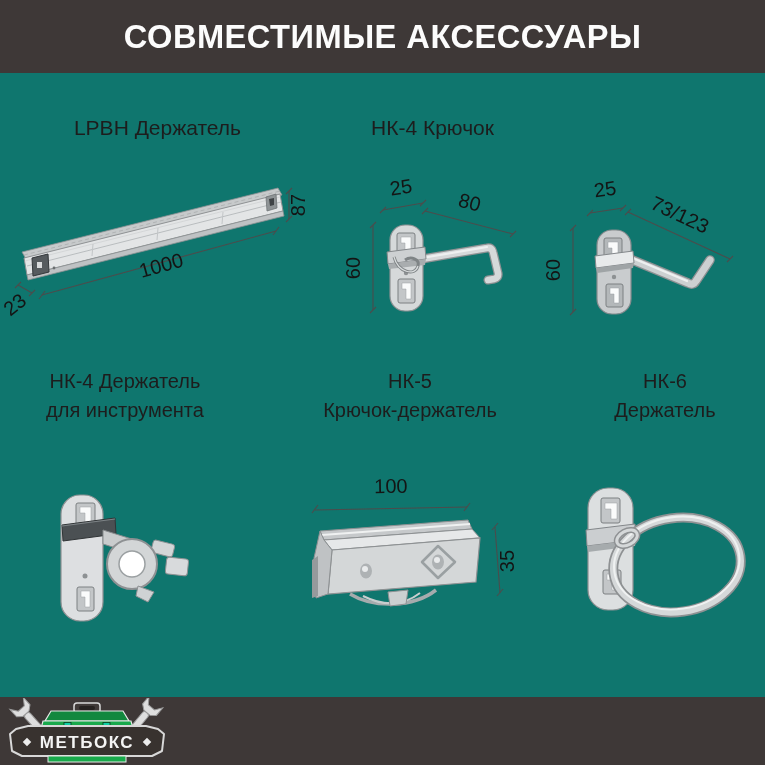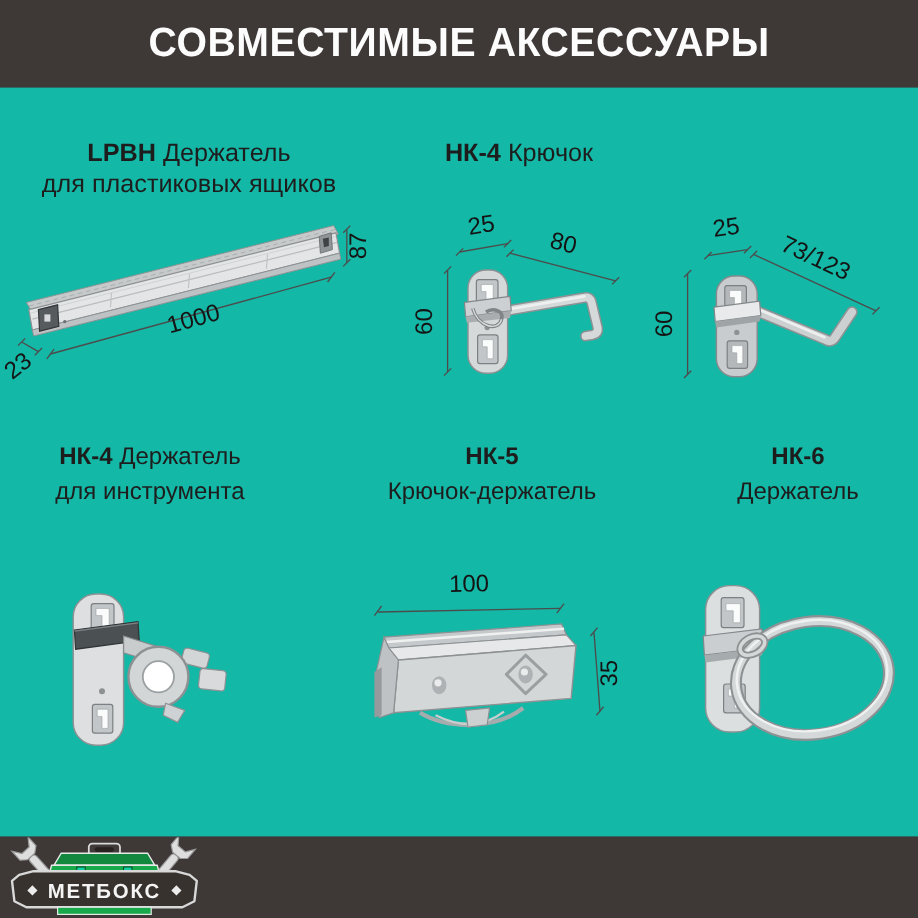--- a/index.html
+++ b/index.html
@@ -1,44 +1,43 @@
 <!DOCTYPE html>
 <html><head>
 <meta charset="utf-8">
 <style>
   html,body{margin:0;padding:0;background:#ffffff;}
-  .page{position:relative;width:765px;height:765px;background:#14b8a6;overflow:hidden;
+  .page{position:relative;width:765px;height:765px;background:#0f766e;overflow:hidden;
         font-family:"Liberation Sans", sans-serif;color:#1d1d1d;}
   .bar{position:absolute;left:0;width:765px;background:#3e3837;}
   .header-bar{top:0;height:73px;display:flex;align-items:center;justify-content:center;}
   .page-title{color:#fcfcfc;font-size:34px;font-weight:800;letter-spacing:.5px;margin:0;
               transform:scaleX(.96);white-space:nowrap;}
   .footer-bar{top:697px;height:68px;}
   .label{position:absolute;text-align:center;}
-  .label .code{font-weight:700;}
+  .label .code{font-weight:400;}
   .r1{font-size:21px;line-height:26px;}
   .r2{font-size:20px;line-height:29px;}
   svg.drawing{position:absolute;overflow:visible;}
   .dimline{stroke:#4c4c4c;stroke-width:1.1;fill:none;}
   .tick{stroke:#4c4c4c;stroke-width:1.1;}
   .dim{font-size:20px;fill:#141414;font-family:"Liberation Sans", sans-serif;}
   .logo-svg{position:absolute;left:4px;top:698px;}
 </style>
 </head>
 <body>
 
 <div class="page">
 
   <header class="bar header-bar">
     <h1 class="page-title">СОВМЕСТИМЫЕ АКСЕССУАРЫ</h1>
   </header>
 
   <div class="label r1" style="left:20px;top:115px;width:275px;">
     <div><span class="code">LPBH</span> <span>Держатель</span></div>
-    <div>для пластиковых ящиков</div>
   </div>
 
   <div class="label r1" style="left:330px;top:115px;width:205px;">
     <div><span class="code">НК-4</span> <span>Крючок</span></div>
   </div>
 
   <div class="label r1" style="left:540px;top:115px;width:215px;">
   </div>
 
   <svg class="drawing" style="left:8px;top:182px;" width="310" height="142" viewBox="0 0 310 142">

